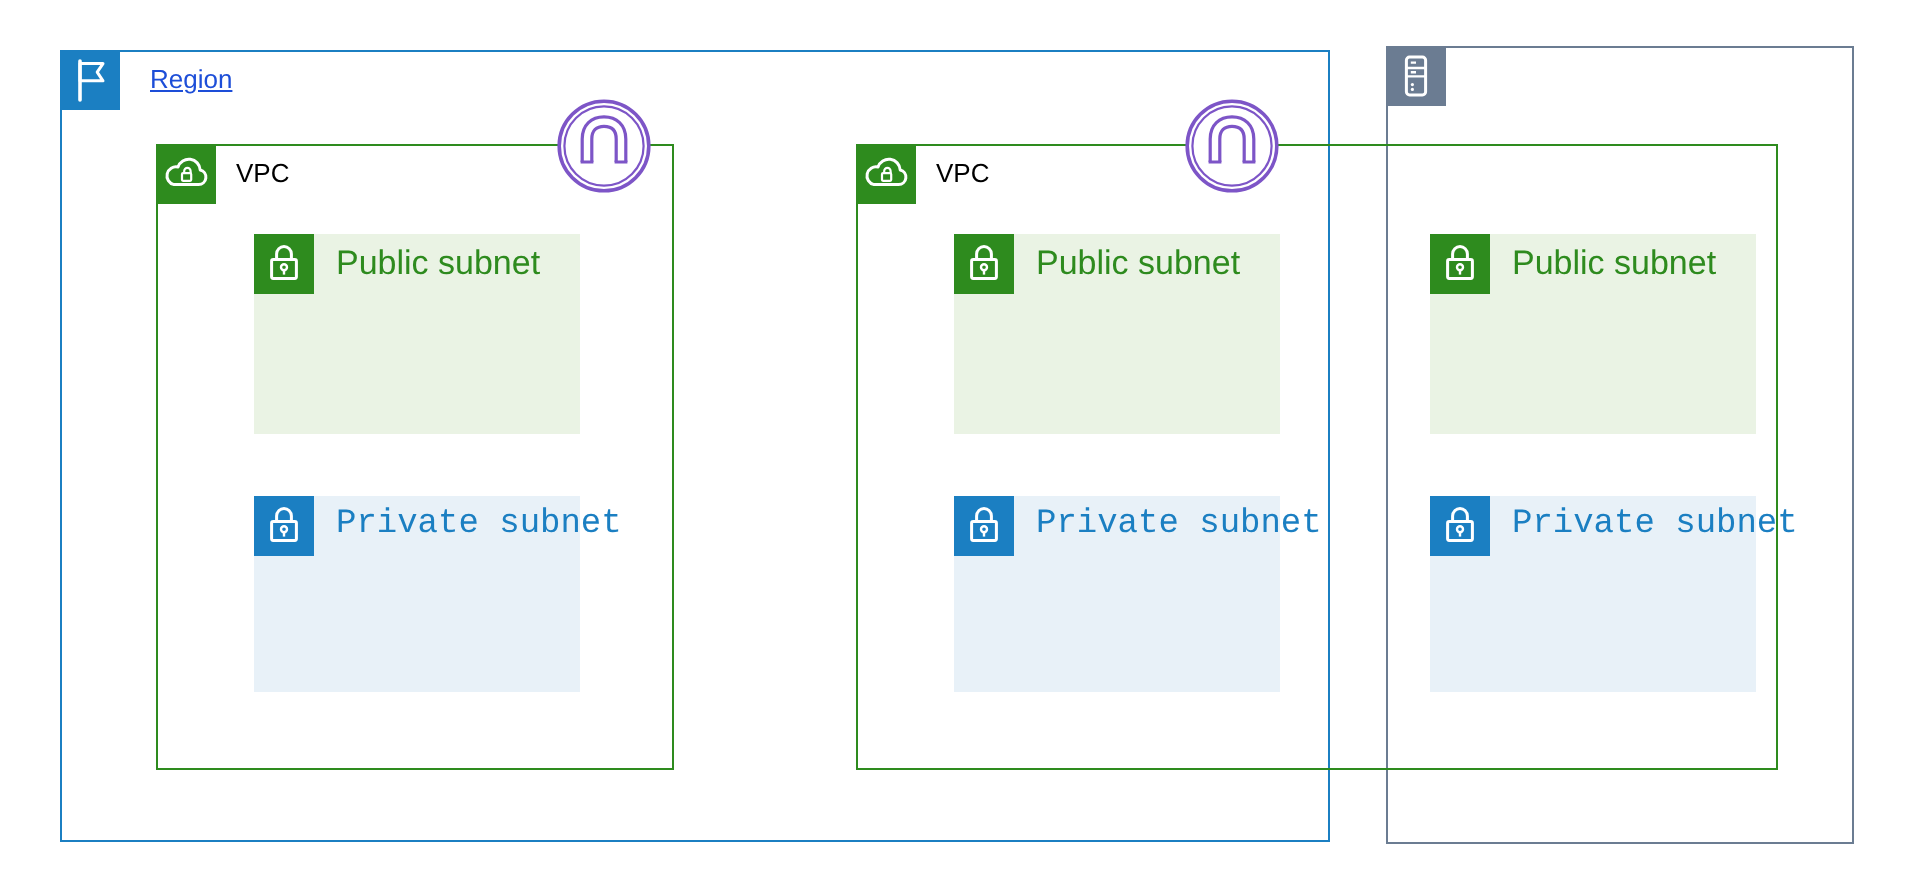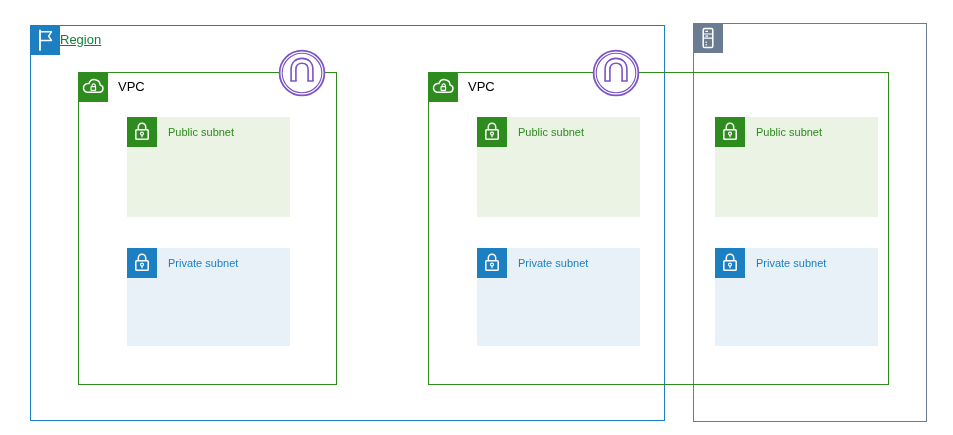--- a/index.html
+++ b/index.html
@@ -14,42 +14,42 @@
   .vpc1{left:78px;top:72px;width:259px;height:313px;}
   .vpc2{left:428px;top:72px;width:461px;height:313px;}
   .icon-square{
     position:absolute;width:30px;height:30px;display:flex;align-items:center;justify-content:center;z-index:4;
   }
   .icon-square svg{width:30px;height:30px;display:block;}
   .zone-label{
     position:absolute;height:30px;line-height:30px;font-size:13px;z-index:4;white-space:nowrap;
   }
   .region-icon{left:30px;top:25px;background:#1B7FC2;}
-  .region-label{left:60px;top:25px;color:#15803d;text-decoration:underline;}
+  .region-label{left:75px;top:25px;color:#1d4ed8;text-decoration:underline;}
   .lz-icon{left:693px;top:23px;background:#6B7C92;}
   .lz-label{left:731px;top:23px;color:#5E7187;}
   .vpc-icon{background:#2E8B1E;}
   .vpc1-icon{left:78px;top:72px;}
   .vpc2-icon{left:428px;top:72px;}
   .vpc-label{color:#000000;}
   .vpc1-label{left:118px;top:72px;}
   .vpc2-label{left:468px;top:72px;}
   .subnet{position:absolute;width:163px;z-index:3;}
   .subnet.public{background:#EAF3E4;height:100px;top:117px;}
   .subnet.private{background:#E8F1F8;height:98px;top:248px;}
   .col1{left:127px;} .col2{left:477px;} .col3{left:715px;}
   .subnet-icon.public-i{background:#2E8B1E;}
   .subnet-icon.private-i{background:#1B7FC2;}
-  .subnet-label{font-size:11px;}
+  .subnet-label{font-size:17px;}
   .subnet-label.public-t{color:#2E8B1E;}
   .subnet-label.private-t{color:#1B7FC2;}
   .si-c1{left:127px;} .si-c2{left:477px;} .si-c3{left:715px;}
   .si-pub{top:117px;} .si-priv{top:248px;}
   .sl-c1{left:168px;} .sl-c2{left:518px;} .sl-c3{left:756px;}
-  .sl-pub{top:117px;} .sl-priv{top:248px;}
+  .sl-pub{top:117px;} .sl-priv{top:248px;font-family:Liberation Mono, monospace;}
   .peer{position:absolute;width:48px;height:48px;z-index:5;}
   .peer svg{width:48px;height:48px;display:block;}
   .peer1{left:278px;top:49px;}
   .peer2{left:592px;top:49px;}
 </style>
 </head>
 <body>
 
 <div class="canvas">
 

